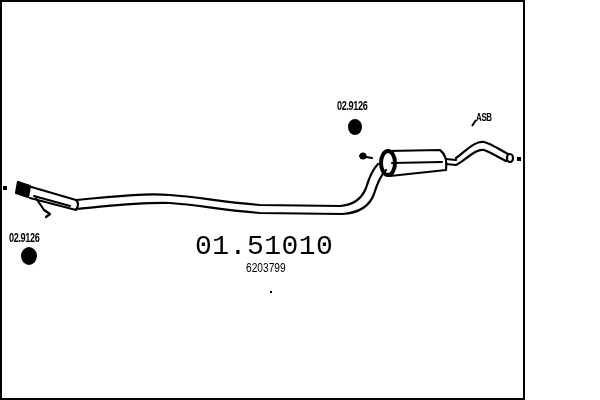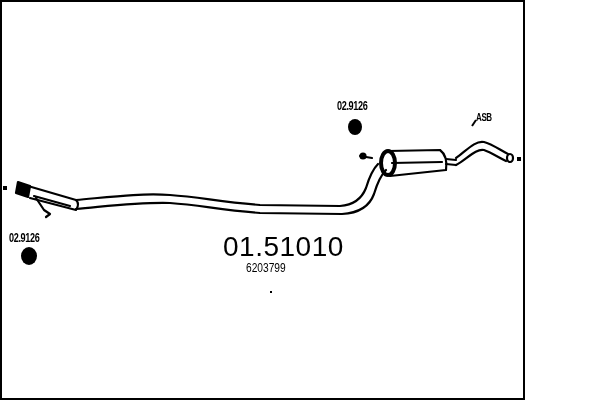--- a/index.html
+++ b/index.html
@@ -1,19 +1,19 @@
 <!DOCTYPE html>
 <html><head>
   <meta charset="utf-8">
   <style>
     html, body { margin: 0; padding: 0; background: #ffffff; }
     body { width: 600px; height: 400px; position: relative; overflow: hidden; font-family: "Liberation Sans", sans-serif; }
     .frame { position: absolute; left: 0; top: 0; width: 521px; height: 396px; border: 2px solid #000; border-left: 2px solid #000; }
     svg.drawing { position: absolute; left: 0; top: 0; }
-    .part-number { position: absolute; left: 223px; top: 231px; font-size: 28px; color: #000; letter-spacing: 0.5px; font-family: Liberation Sans, sans-serif; }
+    .part-number { position: absolute; left: 195px; top: 231px; font-size: 28px; color: #000; letter-spacing: 0.5px; font-family: Liberation Mono, monospace; }
     .oem-number { position: absolute; left: 246px; top: 261px; font-size: 12px; color: #000; transform: scaleX(0.85); transform-origin: left top; font-family: "Liberation Sans", sans-serif; }
     .dot { position: absolute; left: 270px; top: 291px; width: 2px; height: 2px; background: #000; }
     .tag { position: absolute; font-size: 13px; font-weight: bold; color: #000; transform: scaleX(0.7); transform-origin: left top; font-family: "Liberation Sans", sans-serif; letter-spacing: -0.5px; }
     .tag-top { left: 337px; top: 98px; }
     .tag-left { left: 9px; top: 230px; }
     .tag-right { left: 476px; top: 112px; font-size: 10px; transform: scaleX(0.8); }
   </style>
 </head>
 <body>
 

